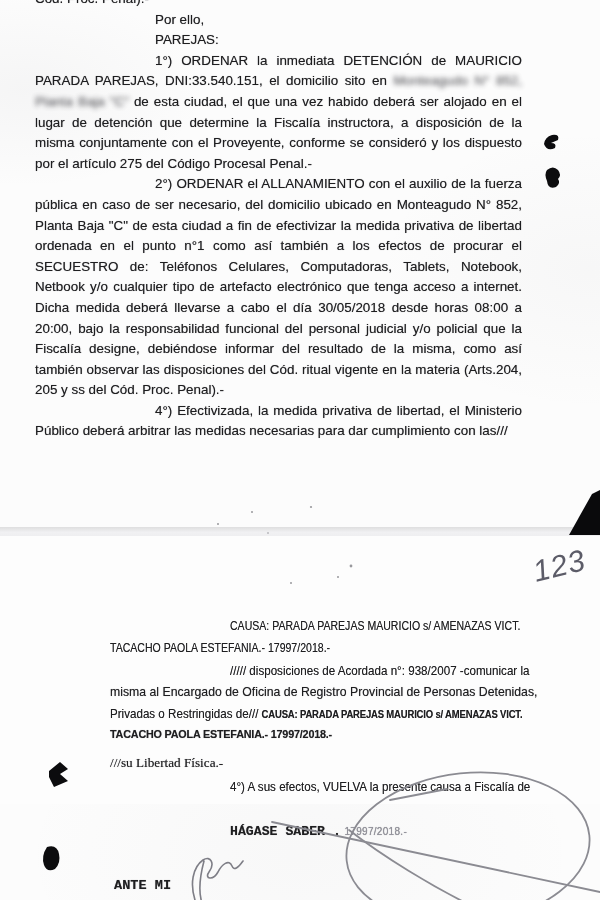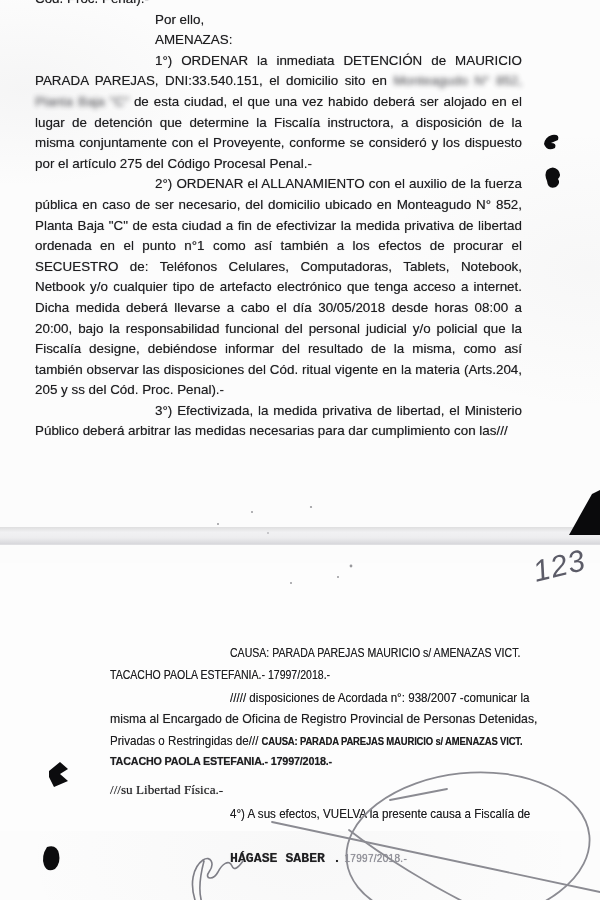--- a/index.html
+++ b/index.html
@@ -31,21 +31,21 @@
   #p-point3{margin-top:5px;}
   .redacted{filter:blur(2.4px);opacity:.8;color:#3c3c42;}
 
   
   #page-divider{
     position:absolute;left:0;top:527px;width:600px;height:18px;
     background:linear-gradient(180deg,#dededf 0%,#f1f1f3 30%,#ededef 60%,#d7d7db 95%,#e9e9eb 100%);
   }
 
   
-  #page2{position:absolute;left:0;top:563px;width:600px;height:268px;background:#fdfdfd;}
+  #page2{position:absolute;left:0;top:536px;width:600px;height:268px;background:#fdfdfd;}
   .p2line{
     position:absolute;font-size:13.2px;line-height:16px;
     white-space:nowrap;transform-origin:left center;
   }
   .caps-cond{transform:scaleX(0.80);}
   .cond88{transform:scaleX(0.88);}
   .cond93{transform:scaleX(0.93);}
   .boldseg{font-weight:bold;font-size:10.8px;letter-spacing:-0.2px;}
   .bold{font-weight:bold;font-family:Liberation Mono, monospace;}
   .faded-ref{color:#93939d;font-size:10px;letter-spacing:0.3px;}
@@ -65,24 +65,24 @@
   #overlay{position:absolute;left:0;top:0;z-index:6;pointer-events:none;}
 </style>
 </head>
 <body>
 
 <div id="paper-tone"></div>
 
 <div id="page1-text" class="scan">
   <p class="noindent">Cód. Proc. Penal).-</p>
   <p id="p-porello">Por ello,</p>
-  <p id="p-resuelvo">AMENAZAS:</p>
+  <p id="p-resuelvo">PAREJAS:</p>
   <p id="p-point1"><span>1°) ORDENAR la inmediata DETENCIÓN de MAURICIO PARADA PAREJAS, DNI:33.540.151, el domicilio sito en </span><span class="redacted">Monteagudo N° 852, Planta</span> <span class="redacted">Baja "C"</span><span> de esta ciudad, el que una vez habido deberá ser alojado en el lugar de detención que determine la Fiscalía instructora, a disposición de la misma conjuntamente con el Proveyente, conforme se consideró y los dispuesto por el artículo 275 del Código Procesal Penal.-</span></p>
   <p id="p-point2">2°) ORDENAR el ALLANAMIENTO con el auxilio de la fuerza pública en caso de ser necesario, del domicilio ubicado en Monteagudo N° 852, Planta Baja "C" de esta ciudad a fin de efectivizar la medida privativa de libertad ordenada en el punto n°1 como así también a los efectos de procurar el SECUESTRO de: Teléfonos Celulares, Computadoras, Tablets, Notebook, Netbook y/o cualquier tipo de artefacto electrónico que tenga acceso a internet. Dicha medida deberá llevarse a cabo el día 30/05/2018 desde horas 08:00 a 20:00, bajo la responsabilidad funcional del personal judicial y/o policial que la Fiscalía designe, debiéndose informar del resultado de la misma, como así también observar las disposiciones del Cód. ritual vigente en la materia (Arts.204, 205 y ss del Cód. Proc. Penal).-</p>
-  <p id="p-point3">3°) Efectivizada, la medida privativa de libertad, el Ministerio Público deberá arbitrar las medidas necesarias para dar cumplimiento con las///</p>
+  <p id="p-point3">4°) Efectivizada, la medida privativa de libertad, el Ministerio Público deberá arbitrar las medidas necesarias para dar cumplimiento con las///</p>
 </div>
 
 <div id="page-divider"></div>
 
 <div id="page2">
   <div id="l-caption1" class="p2line scan caps-cond">CAUSA: PARADA PAREJAS MAURICIO s/ AMENAZAS VICT.</div>
   <div id="l-caption2" class="p2line scan caps-cond">TACACHO PAOLA ESTEFANIA.- 17997/2018.-</div>
 
   <div id="l-disp1" class="p2line scan cond88">///// disposiciones de Acordada n°: 938/2007 -comunicar la</div>
   <div id="l-disp2" class="p2line scan cond93">misma al Encargado de Oficina de Registro Provincial de Personas Detenidas,</div>

